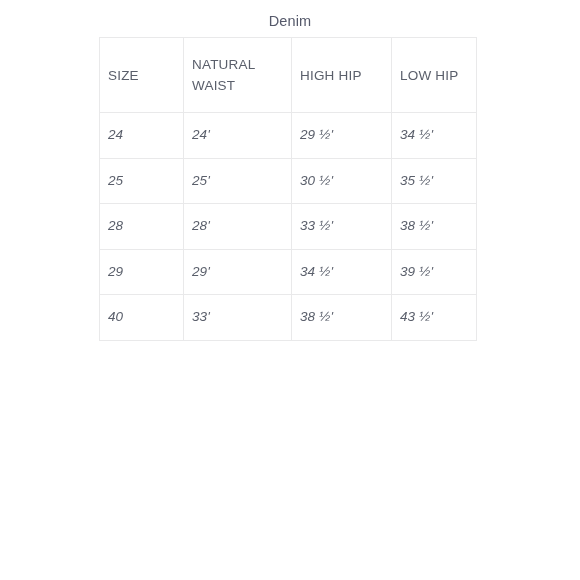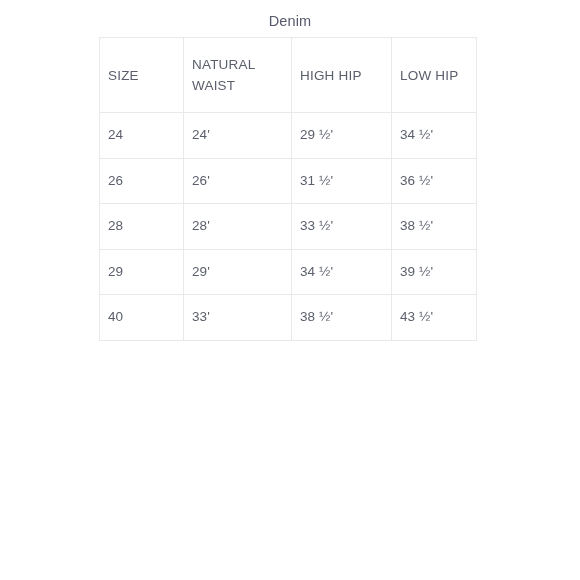--- a/index.html
+++ b/index.html
@@ -63,20 +63,21 @@
     height: 74px;
     font-size: 13.5px;
     line-height: 21px;
     letter-spacing: 0.2px;
   }
   table.size-table td {
     height: 44.5px;
     font-size: 13.5px;
     line-height: 18px;
     letter-spacing: 0.1px;
+    font-style: italic;
   }
   .hdr-line { display: block; white-space: nowrap; }
 </style>
 </head>
 <body>
 
 <div class="page">
 
   <div class="chart-title">Denim</div>
 
@@ -106,24 +107,24 @@
           </tr>
       </thead>
       <tbody>
           <tr>
             <td>24</td>
             <td>24'</td>
             <td>29 ½'</td>
             <td>34 ½'</td>
           </tr>
           <tr>
-            <td>26</td>
-            <td>26'</td>
-            <td>31 ½'</td>
-            <td>36 ½'</td>
+            <td>25</td>
+            <td>25'</td>
+            <td>30 ½'</td>
+            <td>35 ½'</td>
           </tr>
           <tr>
             <td>28</td>
             <td>28'</td>
             <td>33 ½'</td>
             <td>38 ½'</td>
           </tr>
           <tr>
             <td>29</td>
             <td>29'</td>

